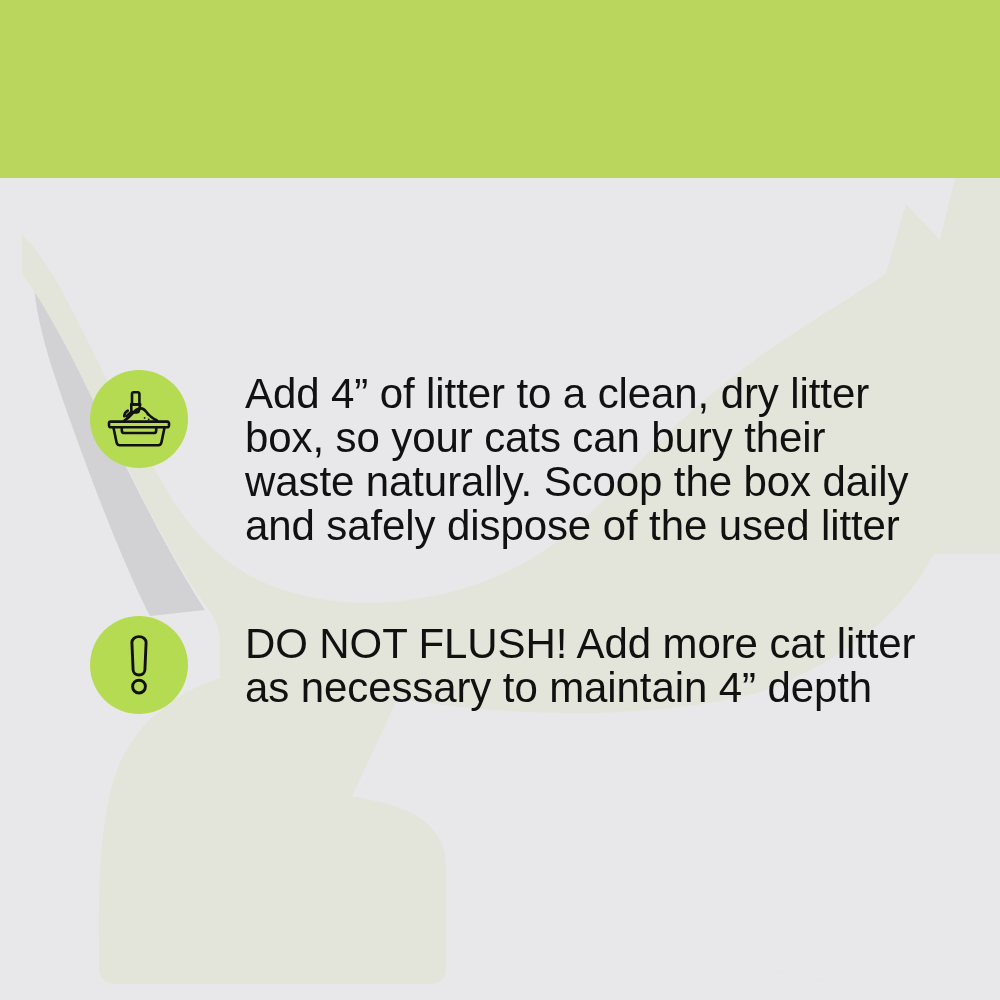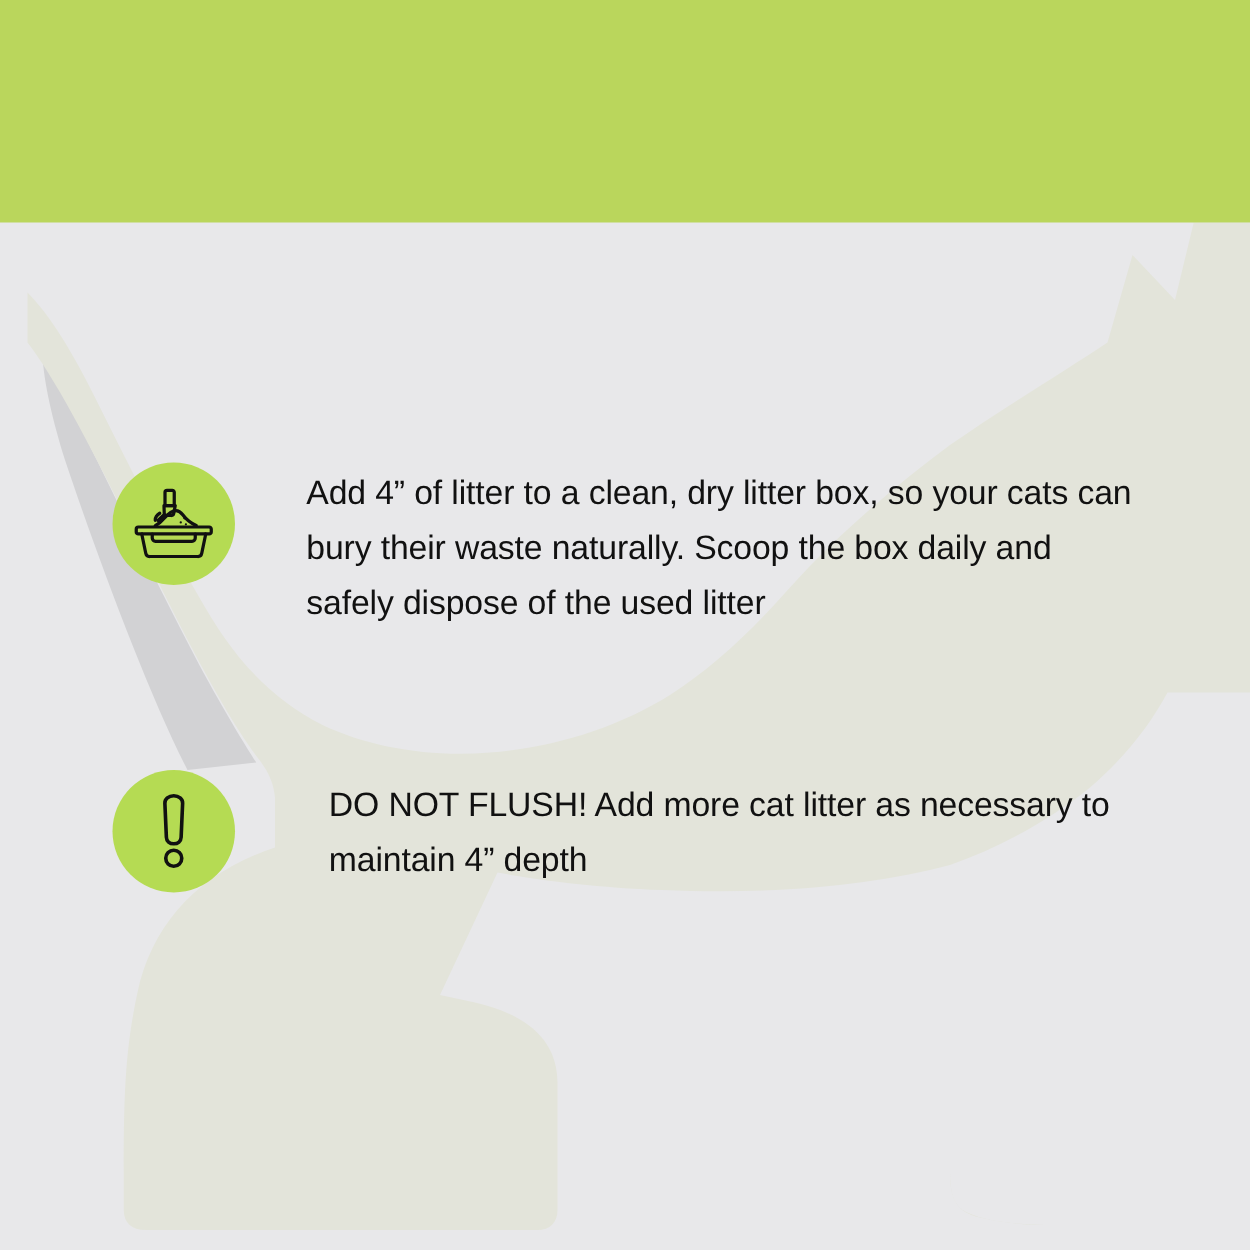--- a/index.html
+++ b/index.html
@@ -65,41 +65,41 @@
     width: 1000px;
     height: 822px;
     z-index: 3;
   }
   .row {
     position: absolute;
     display: flex;
     align-items: flex-start;
   }
   .row-1 { left: 90px; top: 190px; }
-  .row-2 { left: 90px; top: 434px; gap: 18px; }
+  .row-2 { left: 90px; top: 434px; }
 
   .icon-badge {
     flex: 0 0 auto;
     width: 98px;
     height: 98px;
     border-radius: 50%;
     background: #b5db53;
     display: flex;
     align-items: center;
     justify-content: center;
     margin-top: 2px;
   }
   .row-2 .icon-badge { margin-top: 4px; }
 
   .icon-badge svg { display: block; }
 
   .row-text {
     margin-left: 57px;
     max-width: 672px;
-    font-size: 27px;
+    font-size: 42px;
     line-height: 44px;
     color: #111111;
     font-weight: 400;
     letter-spacing: -0.1px;
   }
   .row-1 .row-text { padding-top: 4px; }
   .row-2 .row-text { padding-top: 10px; }
 </style>
 </head>
 <body>

